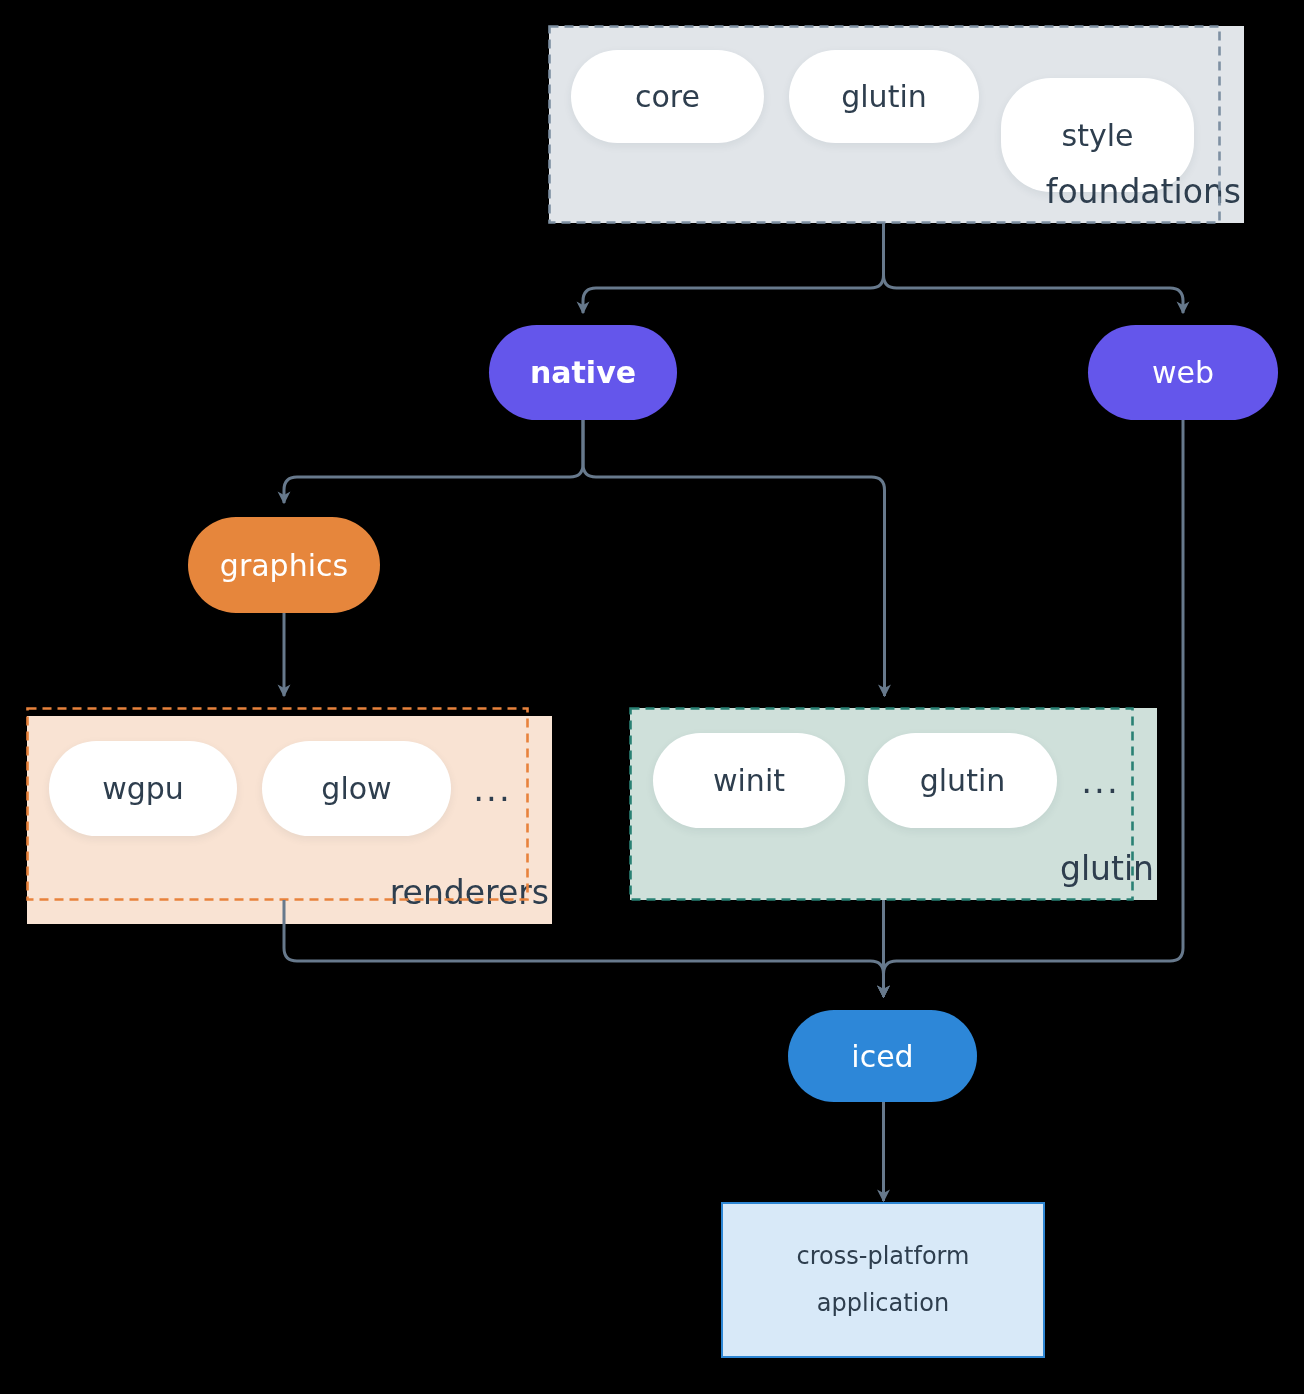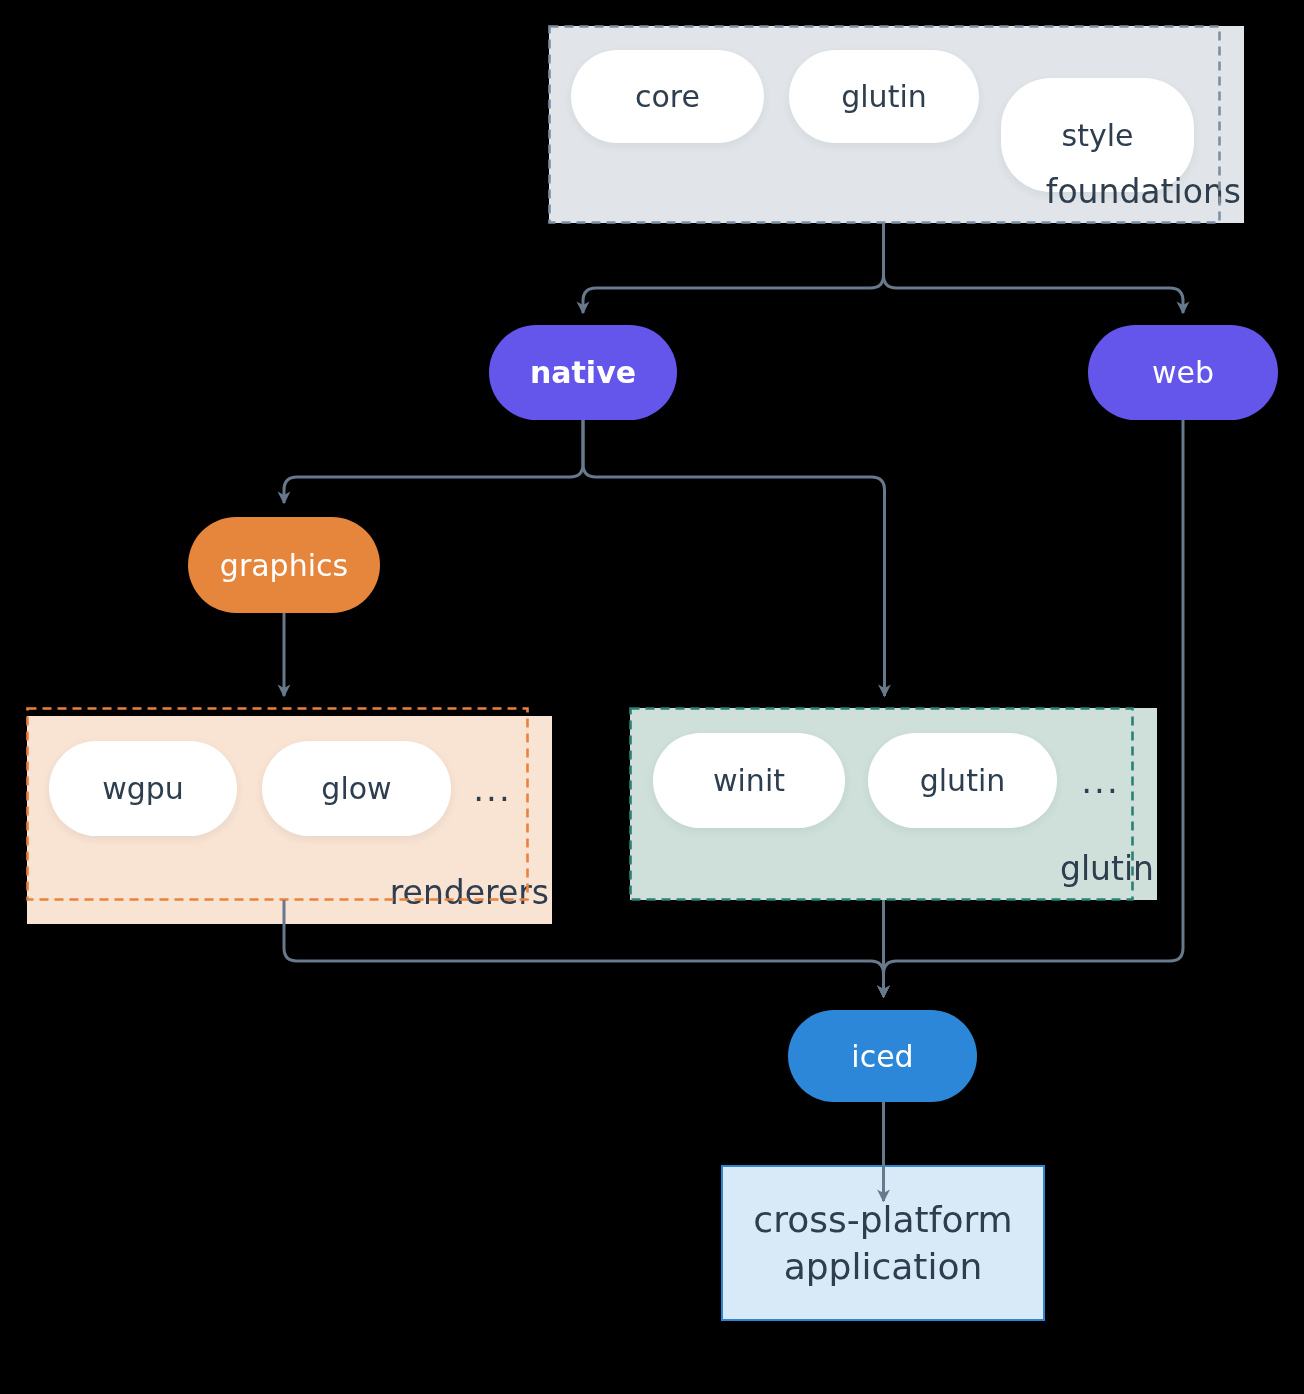--- a/index.html
+++ b/index.html
@@ -43,25 +43,25 @@
   }
   .ellipsis-renderers{left:428px;}
   .ellipsis-shells{left:433px;}
   
   .pill-native{left:489px;top:325px;width:188px;height:95px;background:var(--purple);font-weight:bold;}
   .pill-web{left:1088px;top:325px;width:190px;height:95px;background:var(--purple);}
   .pill-graphics{left:188px;top:517px;width:192px;height:96px;background:var(--orange);text-align:right;}
   .pill-iced{left:788px;top:1010px;width:189px;height:92px;background:var(--blue);}
   
   .app-box{
-    position:absolute;left:721px;top:1165px;width:324px;height:156px;
+    position:absolute;left:721px;top:1202px;width:324px;height:156px;
     box-sizing:border-box;
     background:var(--app-fill);border:2px solid var(--app-border);
     display:flex;flex-direction:column;align-items:center;justify-content:center;
-    color:var(--ink);font-size:36px;line-height:47px;text-align:center;
+    color:var(--ink);font-size:24px;line-height:47px;text-align:center;
   }
   
   .wires{position:absolute;left:0;top:0;pointer-events:none;}
   .wire{fill:none;stroke:var(--line);stroke-width:3;stroke-linejoin:round;}
   .dashrect{fill:none;stroke-width:2.6;}
 </style>
 </head>
 <body>
 
 <div class="canvas">

